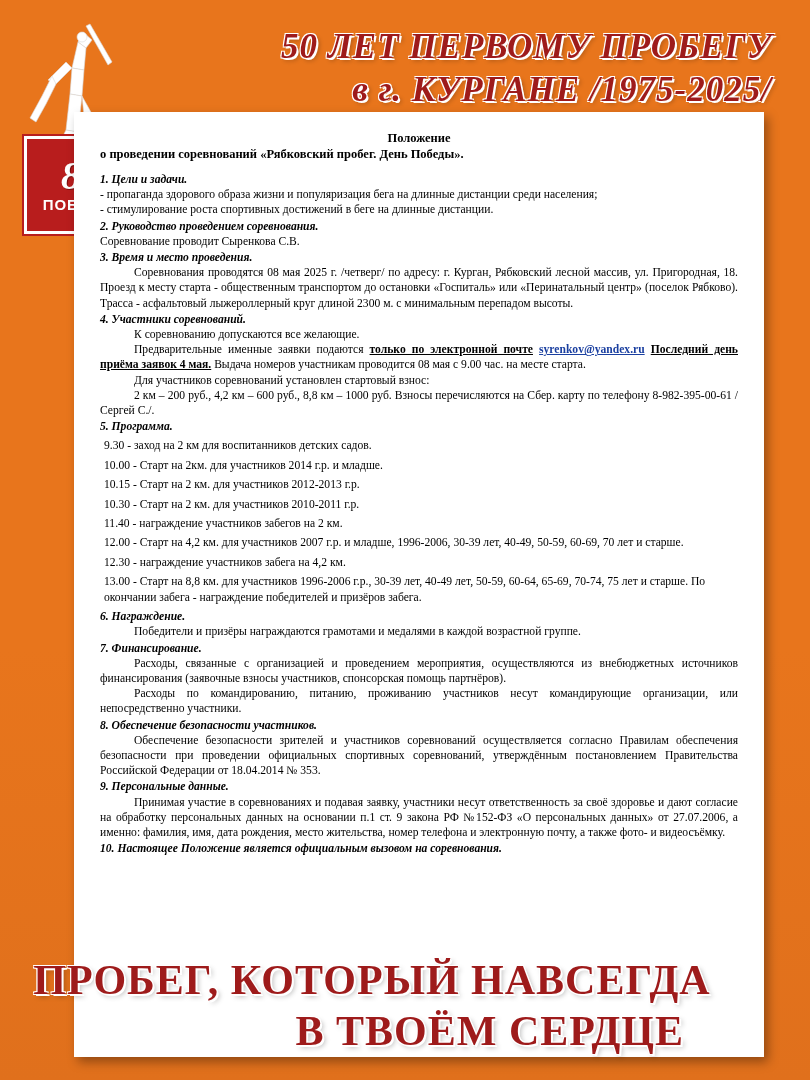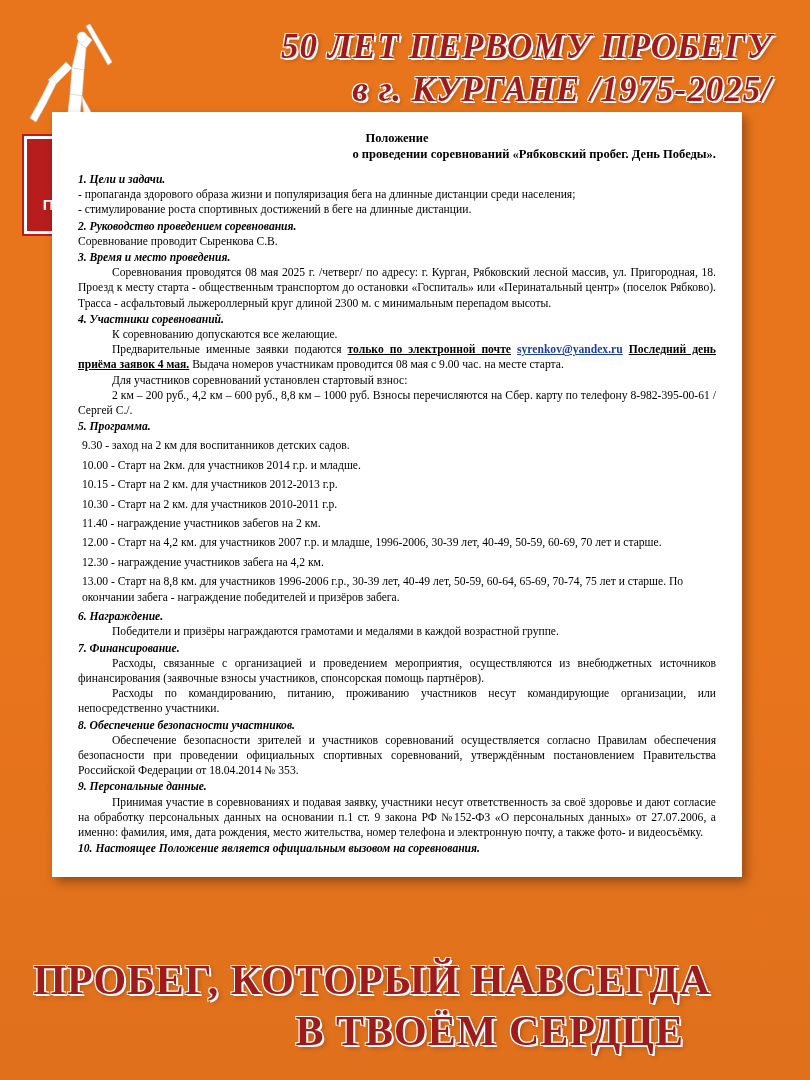--- a/index.html
+++ b/index.html
@@ -54,33 +54,33 @@
     font-weight:bold;font-style:italic;font-size:40px;color:#ffffff;line-height:40px;
     text-shadow:1px 1px 0 #7a0f0f;
   }
   .medal .word{
     font-family:"Liberation Sans", sans-serif;
     font-weight:bold;font-size:15px;color:#ffffff;letter-spacing:1px;line-height:18px;
   }
 
   
   .sheet{
-    position:absolute;left:52px;top:112px;width:690px;height:765px;
+    position:absolute;left:74px;top:112px;width:690px;height:945px;
     background:#ffffff;
     box-shadow:4px 5px 10px rgba(0,0,0,.35);
     box-sizing:border-box;
     padding:14px 26px 10px 26px;
     overflow:hidden;
   }
   .doc-title{
     text-align:center;font-weight:bold;font-size:12.5px;line-height:16px;color:#000;
     margin-top:4px;
   }
   .doc-subtitle{
-    text-align:right;font-weight:bold;font-size:12.5px;line-height:16px;color:#000;
+    text-align:left;font-weight:bold;font-size:12.5px;line-height:16px;color:#000;
     margin-bottom:10px;
   }
   .sec-head{font-weight:bold;font-size:11.6px;line-height:15.2px;color:#000;margin-top:1px;font-style:italic;}
   p.body{font-size:11.6px;line-height:15.2px;color:#000;margin:0;text-align:justify;}
   p.ind{text-indent:34px;}
   .email{color:#1a3fa0;text-decoration:underline;font-weight:bold;}
   .bold{font-weight:bold;}
   .u{text-decoration:underline;}
   .prog-line{font-size:11.6px;line-height:15.4px;color:#000;margin:4px;}
 

